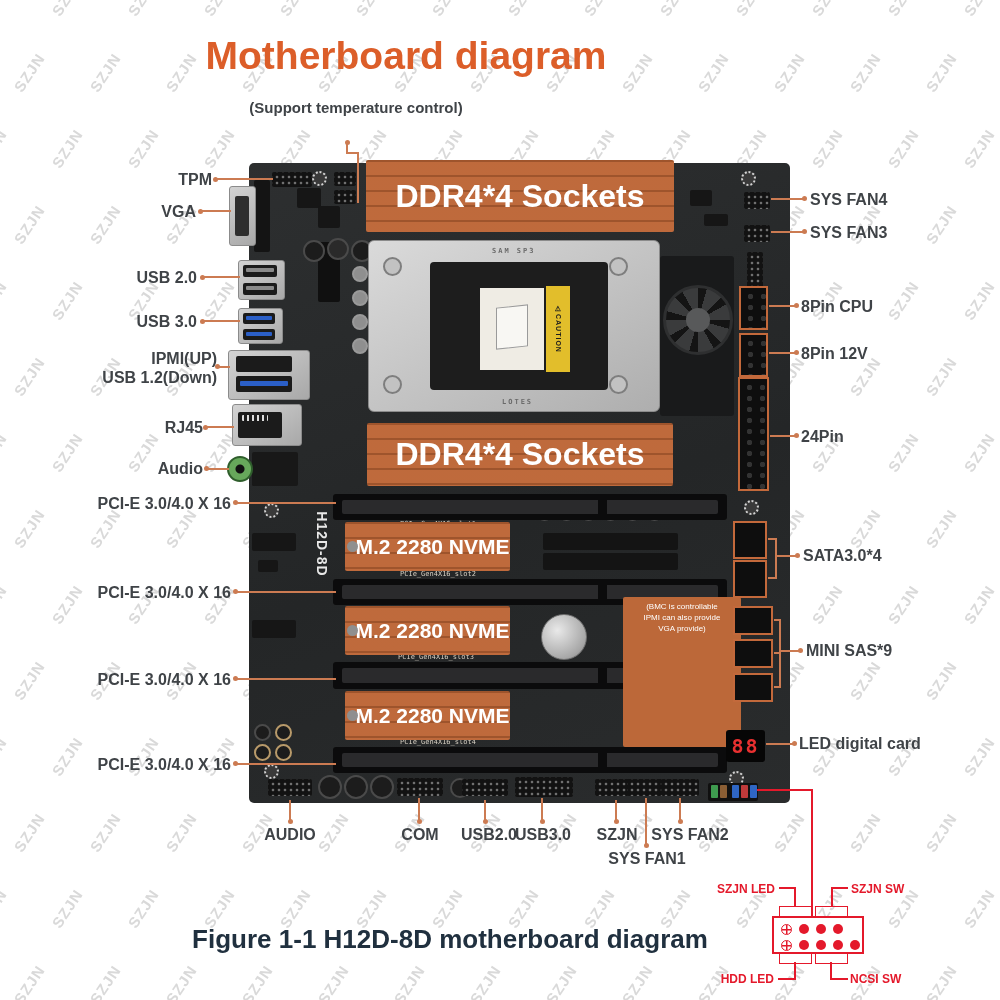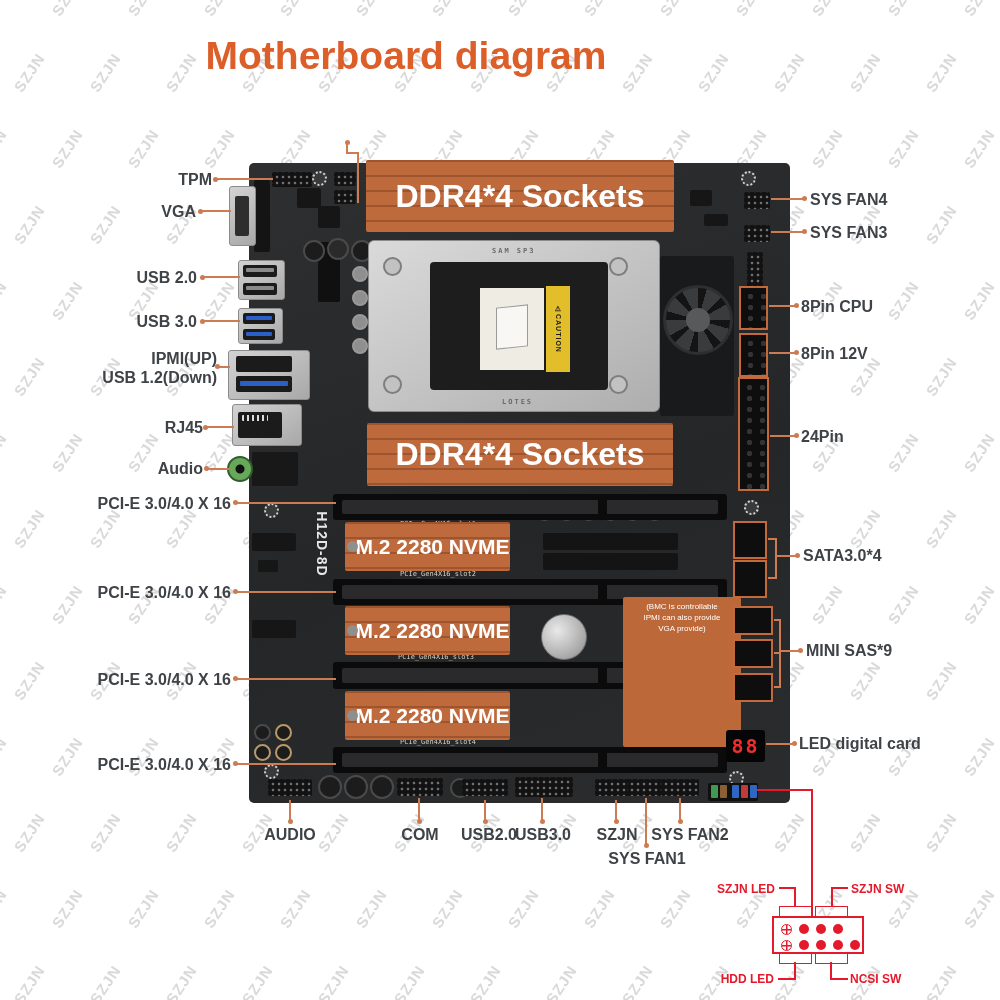--- a/index.html
+++ b/index.html
@@ -255,20 +255,21 @@
       <span class="wm" style="left: 692px; top: 976px;">SZJN</span>
       <span class="wm" style="left: 768px; top: 976px;">SZJN</span>
       <span class="wm" style="left: 844px; top: 976px;">SZJN</span>
       <span class="wm" style="left: 920px; top: 976px;">SZJN</span>
       <span class="wm" style="left: 996px; top: 976px;">SZJN</span>
     </div>
 
   <div class="lbl ctr" style="left:0;width:812px;top:34px;font-size:39px;color:#DC5E29;z-index:6;">Motherboard diagram</div>
 
   <div class="lbl ctr" style="left:231px;width:250px;top:98px;font-size:15px;line-height:19px;">
+    <div>(Support temperature control)</div>
   </div>
   <div class="dot" style="left:345px;top:140px;"></div>
   <div class="vl" style="left:346px;top:142px;height:11px;"></div>
   <div class="hl" style="left:346px;top:152px;width:13px;z-index:6;"></div>
   <div class="vl" style="left:357px;top:152px;height:51px;z-index:6;"></div>
 
   <div id="board"></div>
 
   <div class="hole" style="left:312px;top:171px;"></div>
   <div class="hole" style="left:450px;top:174px;"></div>
@@ -589,13 +590,14 @@
   <div class="xpin" style="left:781px;top:924px;"></div>
   <div class="rpin" style="left:799px;top:924px;"></div>
   <div class="rpin" style="left:816px;top:924px;"></div>
   <div class="rpin" style="left:833px;top:924px;"></div>
   <div class="xpin" style="left:781px;top:940px;"></div>
   <div class="rpin" style="left:799px;top:940px;"></div>
   <div class="rpin" style="left:816px;top:940px;"></div>
   <div class="rpin" style="left:833px;top:940px;"></div>
   <div class="rpin" style="left:850px;top:940px;"></div>
 
+  <div class="lbl ctr" style="left:140px;width:620px;top:924px;font-size:26px;color:#20303F;">Figure 1-1 H12D-8D motherboard diagram</div>
 </div>
 
 </body></html>

